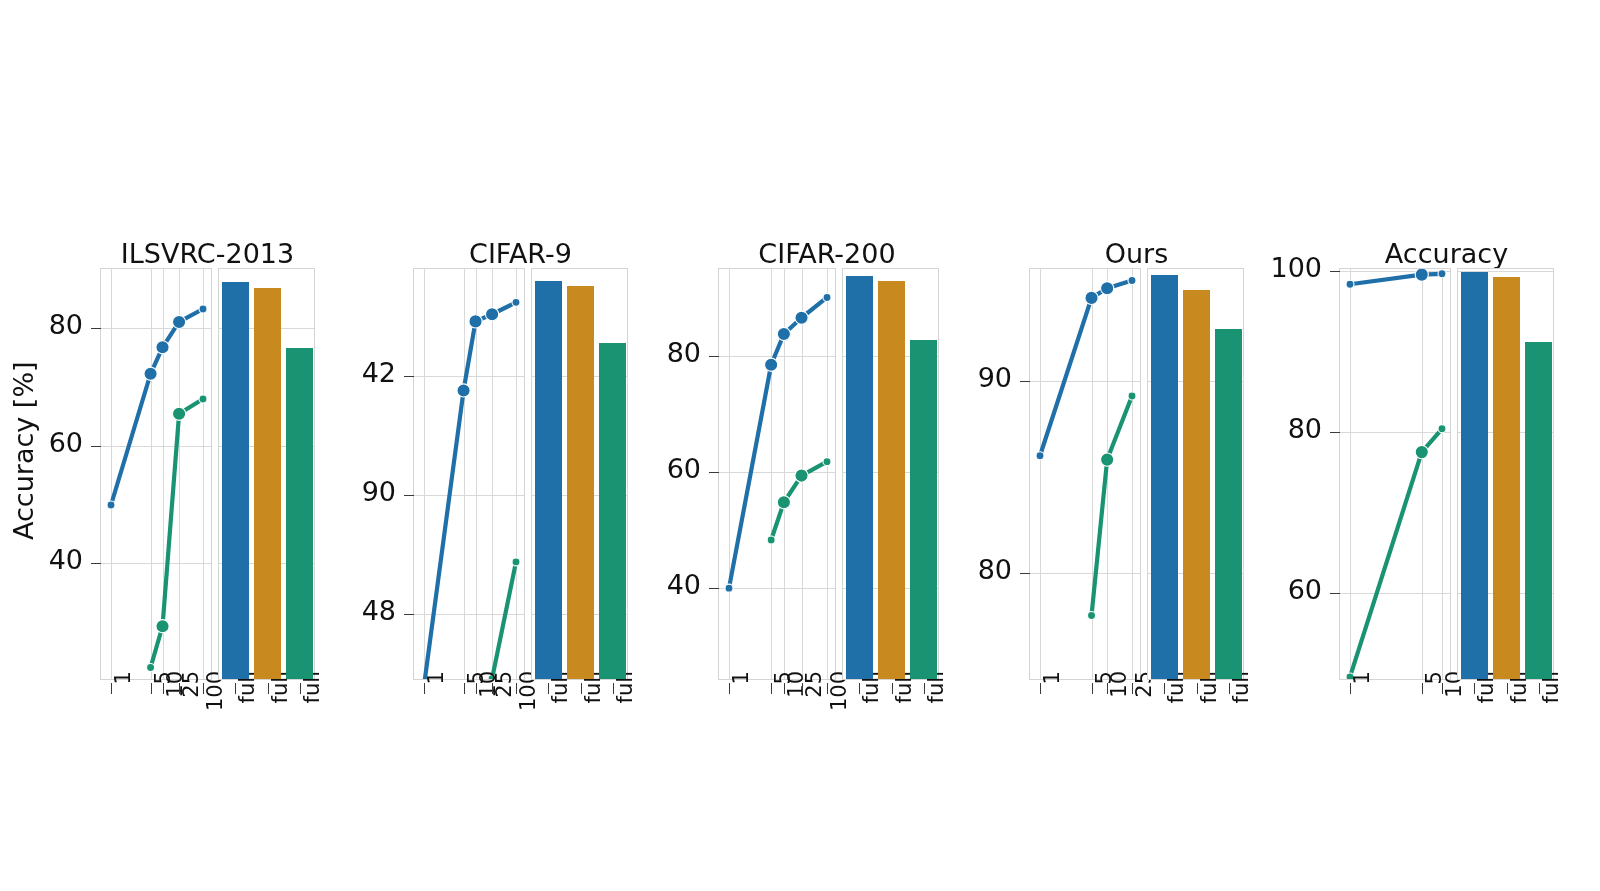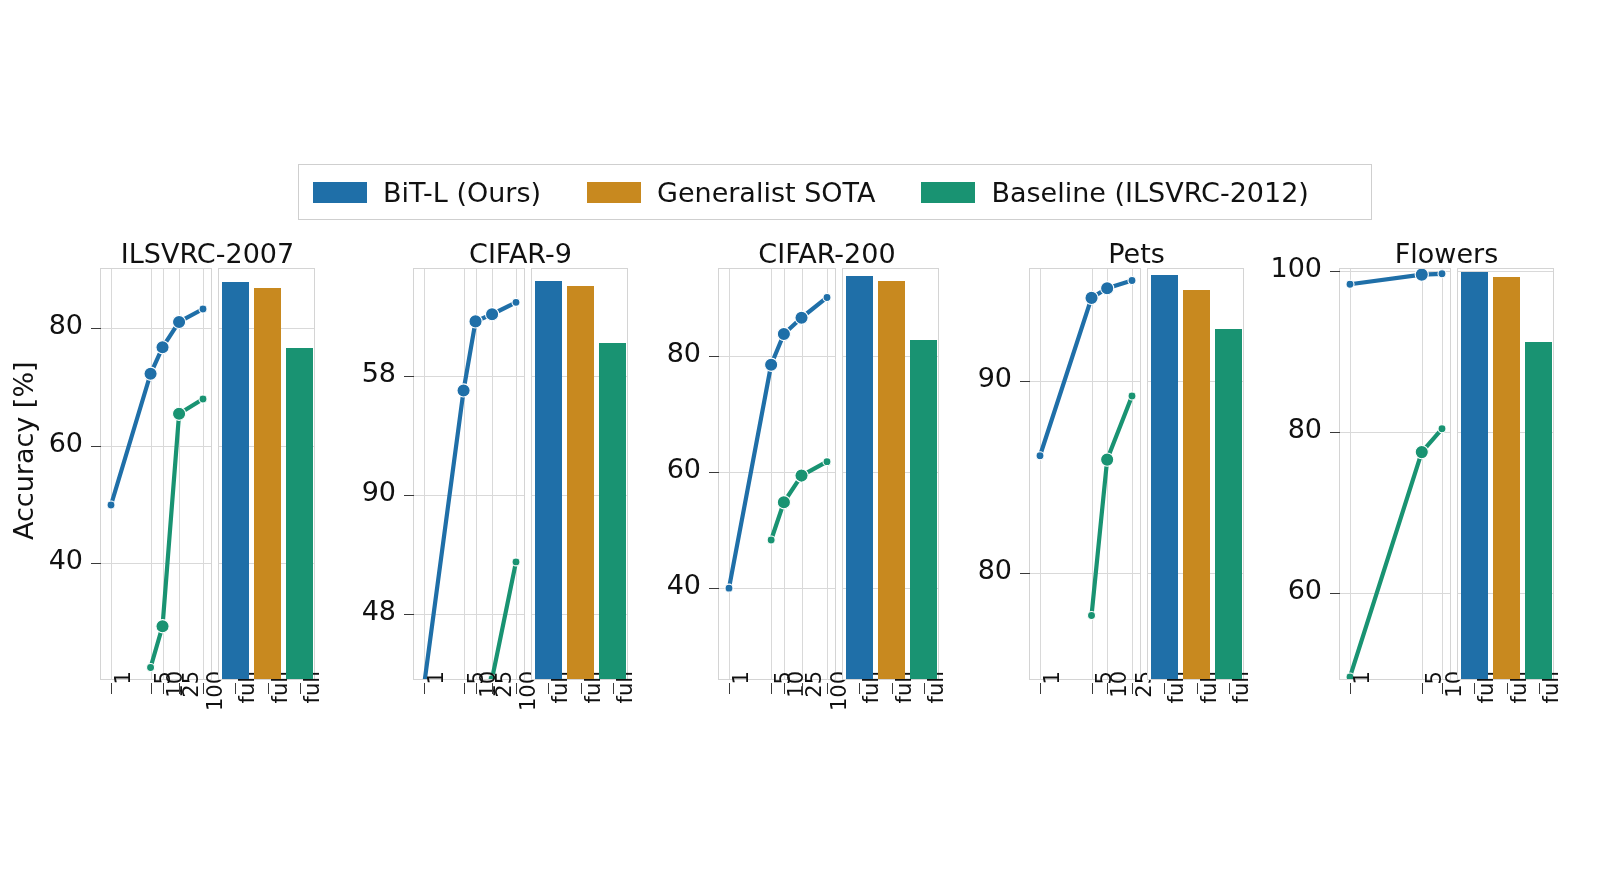--- a/index.html
+++ b/index.html
@@ -128,40 +128,26 @@
     width: 10px; height: 1px;
     background: #3a3a3a;
   }
   svg { display: block; overflow: visible; }
 </style>
 </head>
 <body>
 
 <div id="figure">
 
-  <div id="legend">
-      <div class="legend-entry">
-        <span class="legend-swatch" style="background: rgb(31, 111, 168);"></span>
-        <span class="legend-label">BiT-L (Ours)</span>
-      </div>
-      <div class="legend-entry">
-        <span class="legend-swatch" style="background: rgb(200, 137, 31);"></span>
-        <span class="legend-label">Generalist SOTA</span>
-      </div>
-      <div class="legend-entry">
-        <span class="legend-swatch" style="background: rgb(25, 147, 114);"></span>
-        <span class="legend-label">Baseline (ILSVRC-2012)</span>
-      </div>
-    </div>
 
   <div id="ylabel">Accuracy [%]</div>
 
   <div id="panels">
       <div class="panel" style="left: 100px; width: 215px;">
-        <div class="panel-title">ILSVRC-2007</div>
+        <div class="panel-title">ILSVRC-2013</div>
         <div class="axes-wrap" style="width: 215px;">
           <div class="ax" style="left: 0px; width: 112px;">
             <div class="ax-inner">
               <div class="gridline-v" style="left: 10px; background: rgb(217, 217, 217);"></div>
               <div class="gridline-v" style="left: 49.56px; background: rgb(217, 217, 217);"></div>
               <div class="gridline-v" style="left: 61.52px; background: rgb(217, 217, 217);"></div>
               <div class="gridline-v" style="left: 78.08px; background: rgb(217, 217, 217);"></div>
               <div class="gridline-v" style="left: 102px; background: rgb(217, 217, 217);"></div>
               <div class="gridline-h" style="top: 294.286px; background: rgb(217, 217, 217);"></div>
               <div class="gridline-h" style="top: 176.571px; background: rgb(217, 217, 217);"></div>
@@ -238,21 +224,21 @@
                 <polyline points="78.08,409.6184971098267 102,292.9248554913295" fill="none" stroke="#199372" stroke-width="4.2" stroke-linecap="round" stroke-linejoin="round"></polyline>
                 <circle cx="78.08" cy="409.6184971098267" r="4" fill="#199372" stroke="#ffffff" stroke-width="1.1"></circle>
                 <circle cx="102" cy="292.9248554913295" r="4" fill="#199372" stroke="#ffffff" stroke-width="1.1"></circle>
               </svg>
             </div>
             <div class="ytick-mark" style="left: -10px; top: 345.318px;"></div>
             <div class="ytick-label" style="right: 128px; top: 326.318px; width: 70px;">48</div>
             <div class="ytick-mark" style="left: -10px; top: 226.243px;"></div>
             <div class="ytick-label" style="right: 128px; top: 207.243px; width: 70px;">90</div>
             <div class="ytick-mark" style="left: -10px; top: 107.168px;"></div>
-            <div class="ytick-label" style="right: 128px; top: 88.1676px; width: 70px;">58</div>
+            <div class="ytick-label" style="right: 128px; top: 88.1676px; width: 70px;">42</div>
             <div class="tick-mark" style="left: 10px; top: 414px;"></div>
             <div class="xtl" style="left: -20px; top: 432px; width: 60px;">1</div>
             <div class="tick-mark" style="left: 49.56px; top: 414px;"></div>
             <div class="xtl" style="left: 19.56px; top: 432px; width: 60px;">5</div>
             <div class="tick-mark" style="left: 61.52px; top: 414px;"></div>
             <div class="xtl" style="left: 31.52px; top: 432px; width: 60px;">10</div>
             <div class="tick-mark" style="left: 78.08px; top: 414px;"></div>
             <div class="xtl" style="left: 48.08px; top: 432px; width: 60px;">25</div>
             <div class="tick-mark" style="left: 102px; top: 414px;"></div>
             <div class="xtl" style="left: 72px; top: 432px; width: 60px;">100</div>
@@ -331,21 +317,21 @@
               <div class="gridline-h" style="top: 203.099px; background: rgb(217, 217, 217);"></div>
               <div class="gridline-h" style="top: 87.0423px; background: rgb(217, 217, 217);"></div>
               <div class="bar" style="left: 2.58667px; width: 27.16px; height: 403.296px; background: rgb(31, 111, 168);"></div>
               <div class="bar" style="left: 34.92px; width: 27.16px; height: 398.073px; background: rgb(200, 137, 31);"></div>
               <div class="bar" style="left: 67.2533px; width: 27.16px; height: 338.885px; background: rgb(25, 147, 114);"></div>
             </div>
           </div>
         </div>
       </div>
       <div class="panel" style="left: 1029px; width: 215px;">
-        <div class="panel-title">Pets</div>
+        <div class="panel-title">Ours</div>
         <div class="axes-wrap" style="width: 215px;">
           <div class="ax" style="left: 0px; width: 112px;">
             <div class="ax-inner">
               <div class="gridline-v" style="left: 10px; background: rgb(217, 217, 217);"></div>
               <div class="gridline-v" style="left: 61.52px; background: rgb(217, 217, 217);"></div>
               <div class="gridline-v" style="left: 77.16px; background: rgb(217, 217, 217);"></div>
               <div class="gridline-v" style="left: 102px; background: rgb(217, 217, 217);"></div>
               <div class="gridline-h" style="top: 304.187px; background: rgb(217, 217, 217);"></div>
               <div class="gridline-h" style="top: 111.664px; background: rgb(217, 217, 217);"></div>
               <svg width="112" height="412" style="position: absolute; left: 0px; top: 0px;">
@@ -384,21 +370,21 @@
               <div class="gridline-h" style="top: 304.187px; background: rgb(217, 217, 217);"></div>
               <div class="gridline-h" style="top: 111.664px; background: rgb(217, 217, 217);"></div>
               <div class="bar" style="left: 2.58667px; width: 27.16px; height: 404.299px; background: rgb(31, 111, 168);"></div>
               <div class="bar" style="left: 34.92px; width: 27.16px; height: 388.897px; background: rgb(200, 137, 31);"></div>
               <div class="bar" style="left: 67.2533px; width: 27.16px; height: 350.393px; background: rgb(25, 147, 114);"></div>
             </div>
           </div>
         </div>
       </div>
       <div class="panel" style="left: 1339px; width: 215px;">
-        <div class="panel-title">Flowers</div>
+        <div class="panel-title">Accuracy</div>
         <div class="axes-wrap" style="width: 215px;">
           <div class="ax" style="left: 0px; width: 112px;">
             <div class="ax-inner">
               <div class="gridline-v" style="left: 10px; background: rgb(217, 217, 217);"></div>
               <div class="gridline-v" style="left: 81.76px; background: rgb(217, 217, 217);"></div>
               <div class="gridline-v" style="left: 102px; background: rgb(217, 217, 217);"></div>
               <div class="gridline-h" style="top: 323.657px; background: rgb(217, 217, 217);"></div>
               <div class="gridline-h" style="top: 163.033px; background: rgb(217, 217, 217);"></div>
               <div class="gridline-h" style="top: 2.40936px; background: rgb(217, 217, 217);"></div>
               <svg width="112" height="412" style="position: absolute; left: 0px; top: 0px;">

